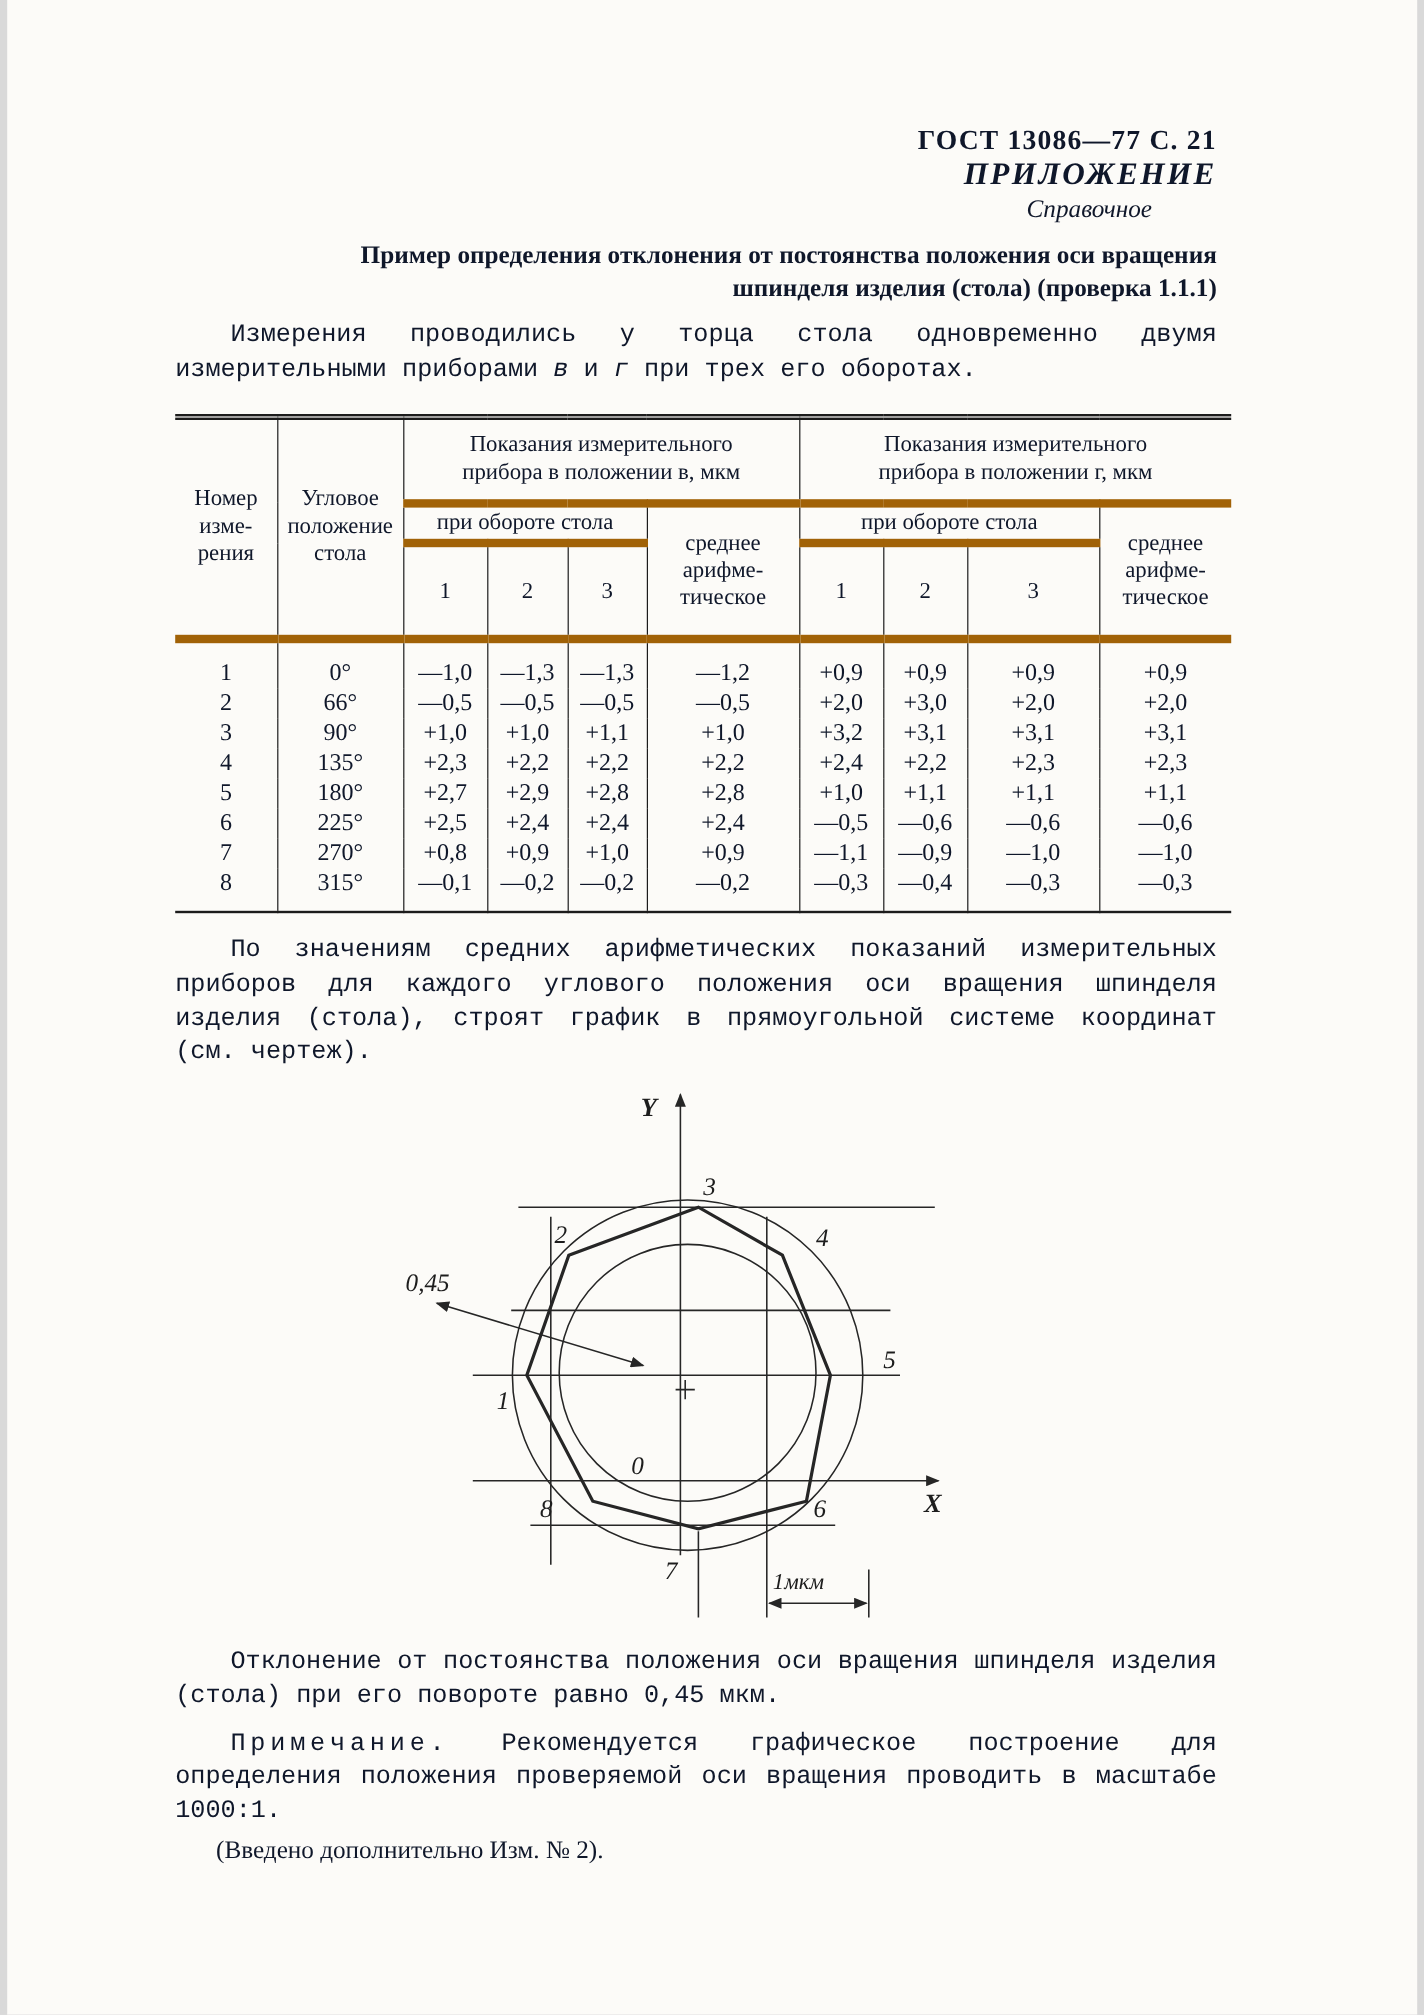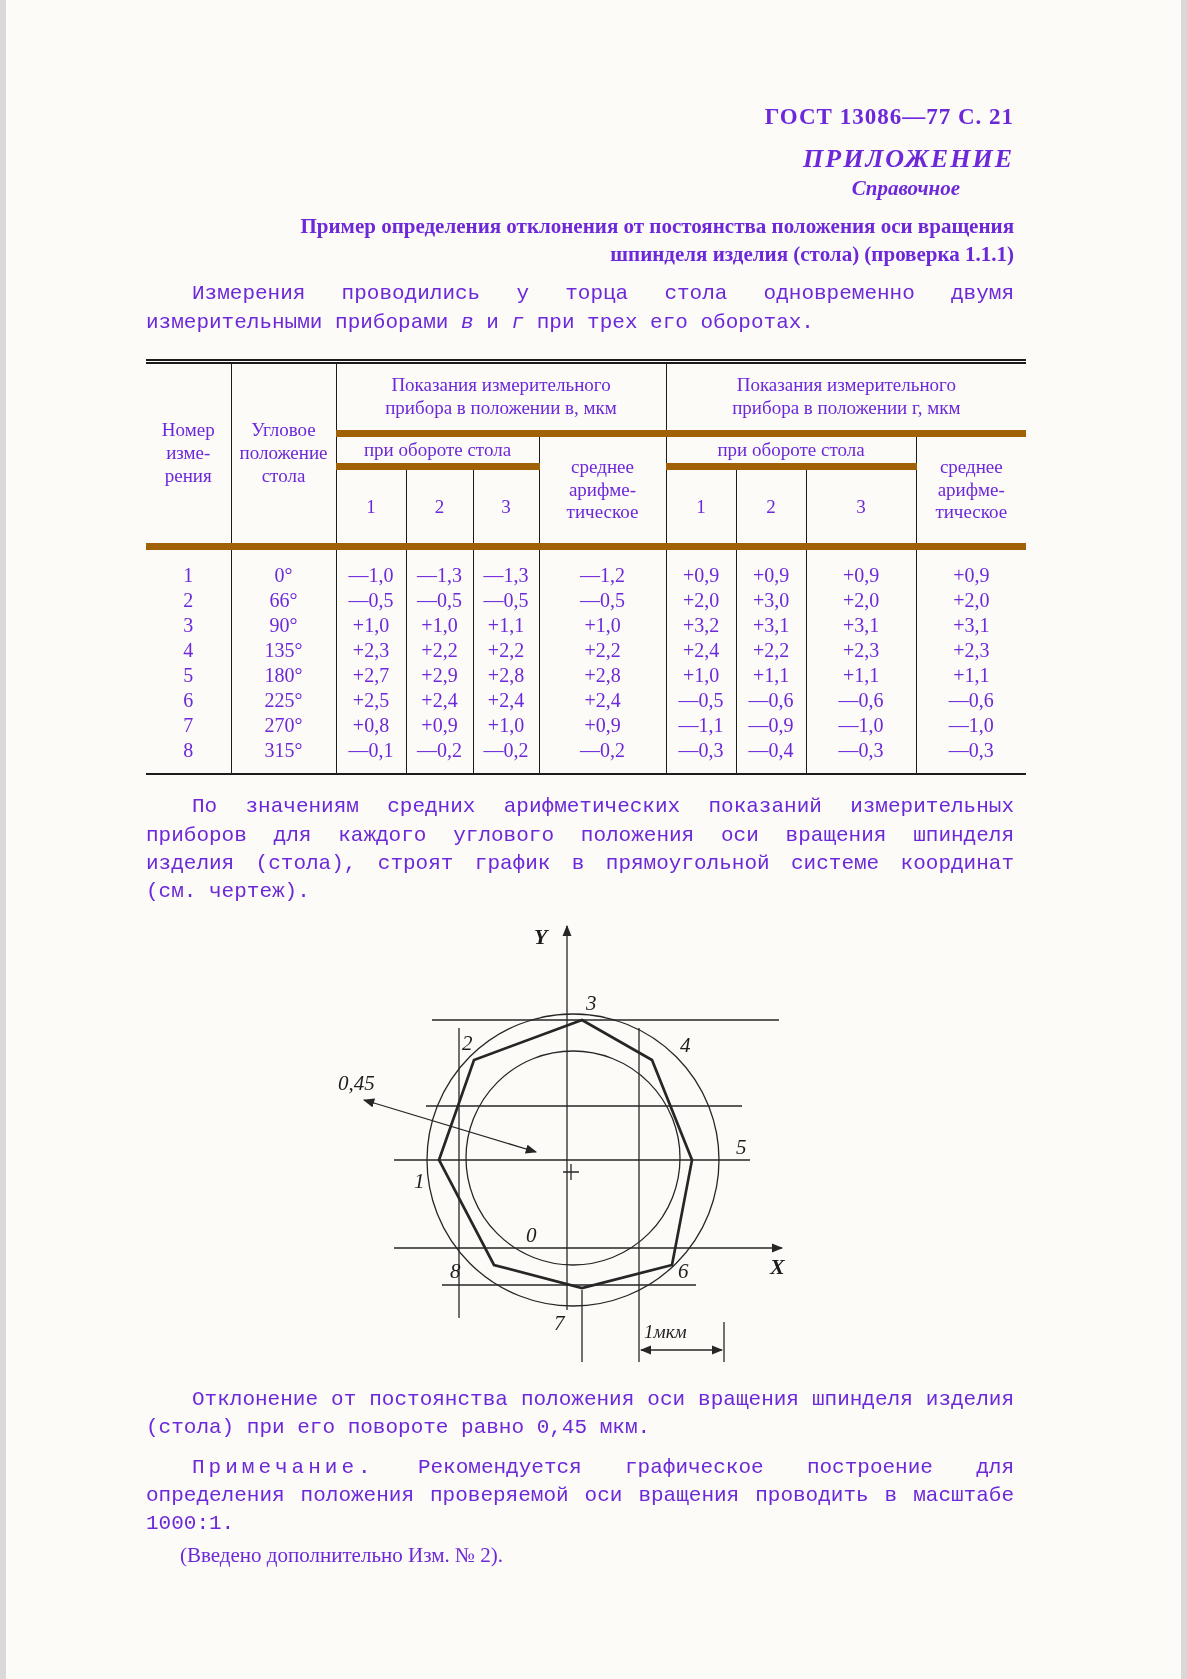--- a/index.html
+++ b/index.html
@@ -4,25 +4,25 @@
 <style>
   html,body { margin:0; padding:0; background:#d9d9d9; }
   .page {
     position: relative;
     width: 1175px; height: 1679px;
     margin: 0 auto;
     background: #fcfbf8;
     box-sizing: border-box;
     padding: 104px 167px 40px 140px;
     font-family: "Liberation Serif", "DejaVu Serif", serif;
-    color: #6d28d9;
+    color: #0f172a;
   }
   .gost-header { text-align: right; font-weight: bold; font-size: 23px; letter-spacing: 1px; }
-  .appendix { text-align: right; font-style: italic; font-weight: bold; font-size: 26px; letter-spacing: 2px; margin-top: 14px; }
-  .appendix-sub { text-align: right; font-style: italic; font-size: 21px; margin-top: 2px; padding-right: 54px; font-weight: bold; }
+  .appendix { text-align: right; font-style: italic; font-weight: bold; font-size: 26px; letter-spacing: 2px; }
+  .appendix-sub { text-align: right; font-style: italic; font-size: 21px; margin-top: 2px; padding-right: 54px; }
   .doc-title { text-align: right; font-weight: bold; font-size: 21px; line-height: 1.32; margin-top: 12px; }
   .para { font-size: 21px; line-height: 1.34; text-align: justify; text-indent: 46px; margin: 12px 0 0 0; font-family: Liberation Mono, monospace; }
   .para i { font-style: italic; }
 
   
   .data-table {
     border-collapse: collapse; table-layout: fixed; width: 100%;
     margin-top: 22px;
     border-top: 5px double #1c1c1c;
     border-bottom: 2px solid #1c1c1c;

